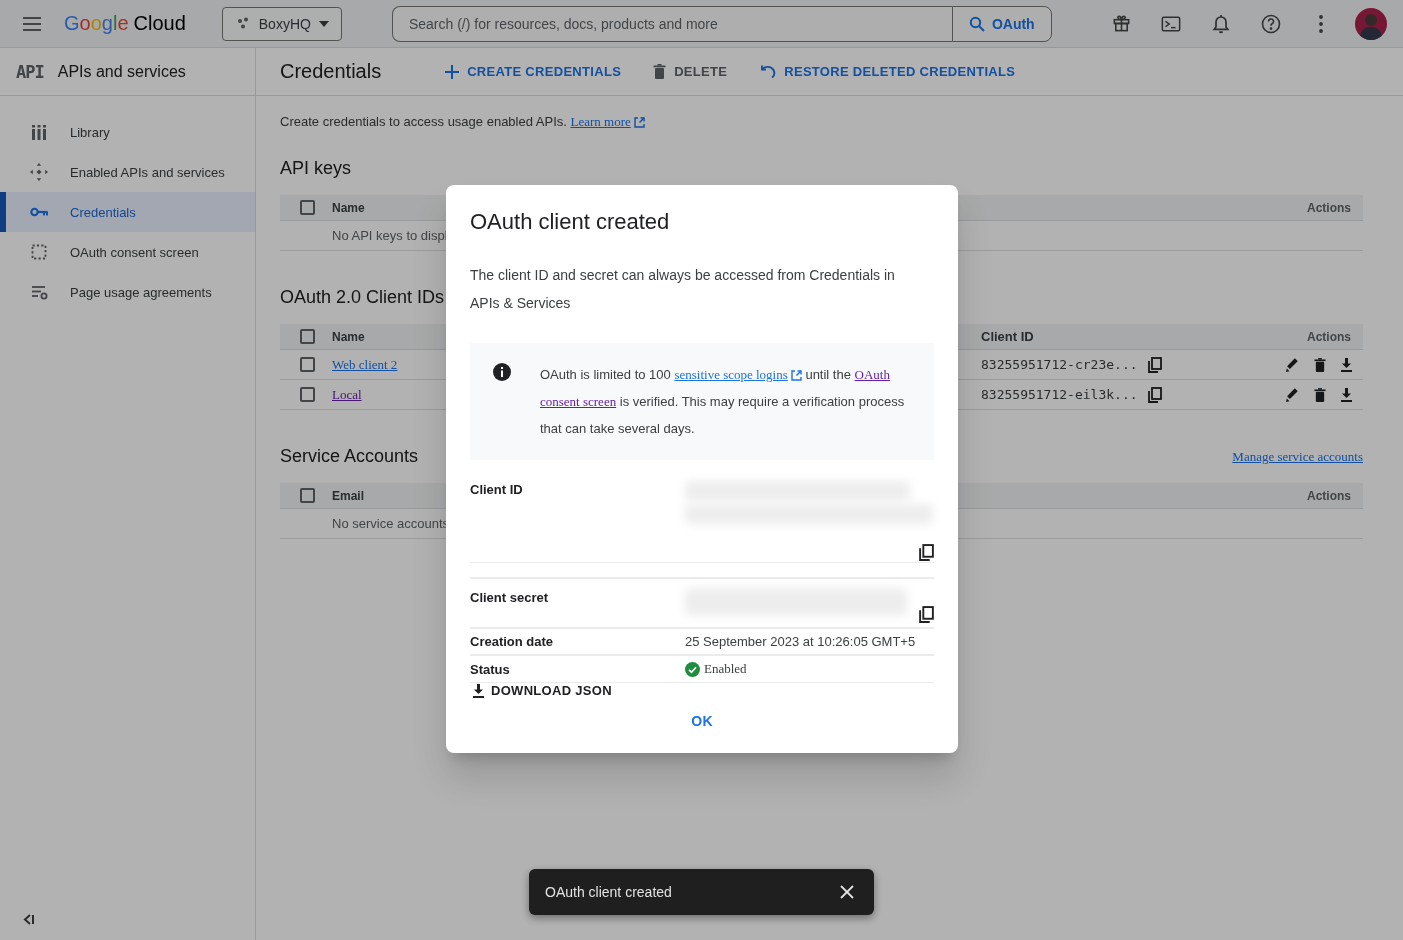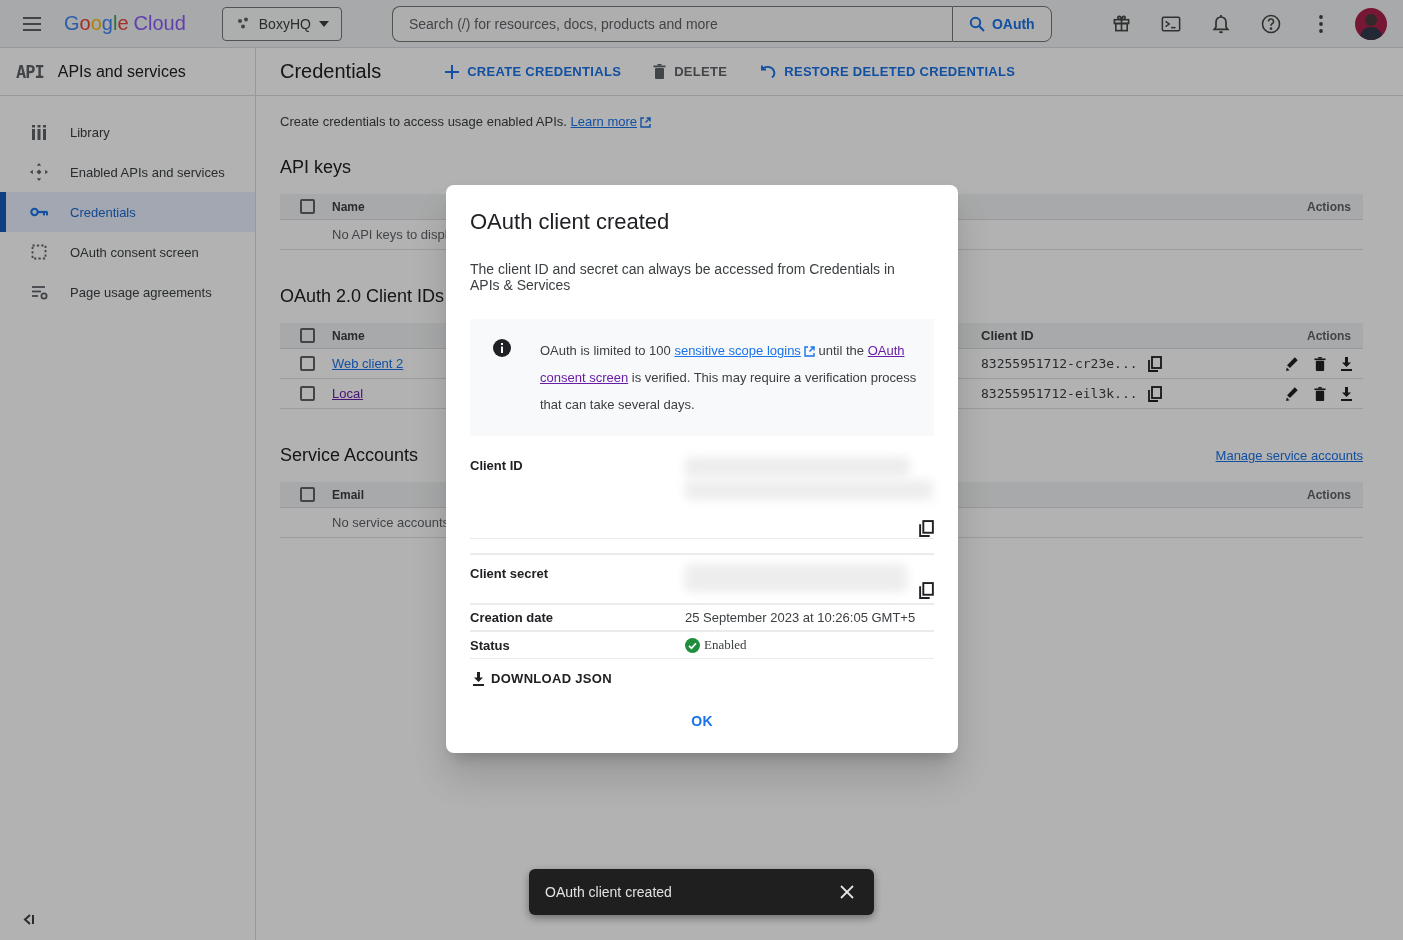--- a/index.html
+++ b/index.html
@@ -4,21 +4,21 @@
 <style>
   * { box-sizing: border-box; margin: 0; padding: 0; }
   html,body { width:1403px; height:940px; overflow:hidden; }
   body { font-family:"Liberation Sans", sans-serif; background:#fff; color:#202124; position:relative; }
 
   
   .topbar { height:48px; background:#f1f3f4; display:flex; align-items:center; padding:0 16px 0 12px; border-bottom:1px solid #dadce0; }
   .hamburger { width:40px; height:40px; display:flex; align-items:center; justify-content:center; cursor:pointer; color:#5f6368; }
   .logo { display:flex; align-items:baseline; margin:0 36px 0 12px; font-size:20px; }
   .logo .g-letters span { font-weight:500; }
-  .logo .cloud { color:#8b5cf6; margin-left:5px; }
+  .logo .cloud { color:#000000; margin-left:5px; }
   .proj-btn { display:flex; align-items:center; gap:8px; border:1px solid #747775; border-radius:4px; height:34px; padding:0 12px; background:#f8f9fa; font-size:14px; color:#3c4043; cursor:pointer; }
   .caret { width:0; height:0; border-left:5px solid transparent; border-right:5px solid transparent; border-top:6px solid #3c4043; }
   .searchwrap { display:flex; margin-left:50px; height:36px; }
   .search-input { width:560px; height:36px; border:1px solid #747775; border-right:none; border-radius:8px 0 0 8px; background:#fafafb; padding:0 16px; font-size:14px; color:#3b82f6; font-family:"Liberation Sans",sans-serif; }
   .search-input::placeholder { color:#5f6368; }
   .search-btn { height:36px; border:1px solid #747775; border-radius:0 8px 8px 0; background:#fafafb; color:#1a73e8; font-weight:bold; font-size:14px; display:flex; align-items:center; gap:7px; padding:0 16px; cursor:pointer; }
   .top-icons { margin-left:auto; display:flex; align-items:center; gap:10px; }
   .icon-btn { width:40px; height:40px; display:flex; align-items:center; justify-content:center; color:#444746; cursor:pointer; }
   .avatar { width:32px; height:32px; border-radius:50%; background:#a9224c; overflow:hidden; position:relative; cursor:pointer; margin-left:4px; }
   .avatar .head { position:absolute; width:12px; height:12px; border-radius:50%; background:#4a3b3e; left:10px; top:6px; }
@@ -38,21 +38,21 @@
   .collapse { margin-top:auto; padding:12px 0 14px 22px; color:#3c4043; cursor:pointer; }
 
   .main { flex:1; display:flex; flex-direction:column; }
   .main-head { height:48px; border-bottom:1px solid #dadce0; display:flex; align-items:center; padding-left:24px; gap:8px; flex:none; }
   .page-title { font-size:20px; color:#202124; margin-right:44px; }
   .tool-btn { display:flex; align-items:center; gap:8px; font-size:13px; font-weight:bold; letter-spacing:.3px; color:#1a73e8; background:none; border:none; padding:8px 12px; cursor:pointer; font-family:"Liberation Sans",sans-serif; }
   .tool-btn.disabled { color:#5f6368; }
 
   .content { padding:18px 40px 0 24px; }
   .intro { font-size:13px; color:#3c4043; margin-bottom:28px; }
-  a.lnk { color:#1a73e8; text-decoration:underline; cursor:pointer; }
+  a.lnk { color:#1a73e8; text-decoration:underline; cursor:pointer;font-family:Liberation Serif, serif; }
   a.lnk.visited { color:#681da8; }
   .ext { display:inline-block; vertical-align:-2px; margin-left:3px; }
 
   .section-title { font-size:18px; font-weight:normal; color:#202124; margin-bottom:16px; }
   .section-head-row { display:flex; align-items:center; justify-content:space-between; margin-bottom:16px; }
   .section-head-row .section-title { margin-bottom:0; }
   .manage-link { font-size:13px; }
 
   .tbl { width:100%; margin-bottom:36px; }
   .trow { display:flex; align-items:center; border-bottom:1px solid #e0e0e0; min-height:30px; font-size:13px; }
@@ -66,41 +66,41 @@
   .row-actions { width:110px; display:flex; justify-content:flex-end; gap:14px; padding-right:10px; color:#202124; }
   .row-actions .icon-sm { cursor:pointer; }
   .empty-row { color:#5f6368; }
   .copy-btn { background:none; border:none; color:#202124; cursor:pointer; padding:0; display:flex; }
 
   
   .scrim { position:fixed; left:0; top:0; width:1403px; height:940px; background:rgba(0,0,0,.30); z-index:10; }
   .dialog { position:fixed; left:446px; top:185px; width:512px; height:568px; background:#fff; border-radius:8px; z-index:20;
             box-shadow:0 11px 15px -7px rgba(0,0,0,.2), 0 24px 38px 3px rgba(0,0,0,.14); padding:24px 24px 16px 24px; display:flex; flex-direction:column; }
   .dlg-title { font-size:22px; font-weight:normal; color:#202124; margin-bottom:26px; }
-  .dlg-body { font-size:14px; color:#3c4043; line-height:16px; margin-bottom:26px; max-width:440px; }
+  .dlg-body { font-size:14px; color:#3c4043; line-height:28px; margin-bottom:26px; max-width:440px; }
   .notice { background:#f8f9fa; display:flex; gap:16px; padding:18px 14px 18px 10px; margin-bottom:14px; }
   .notice-icon { flex:none; width:44px; display:flex; justify-content:center; padding-top:2px; }
   .notice-text { font-size:13px; color:#3c4043; line-height:27px; }
   .fieldrow { display:flex; border-top:1px solid #ebebeb; padding:5px 0; align-items:flex-start; }
   .fieldrow:first-child { border-top:none; }
   .flabel { width:215px; font-size:13px; font-weight:bold; color:#202124; padding-top:3px; flex:none; }
   .fvalue { flex:1; font-size:13px; color:#3c4043; position:relative; }
   .row-cid { min-height:88px; border-bottom:1px solid #ebebeb; }
   .row-spacer { height:15px; border-bottom:1px solid #ebebeb; }
   .row-csec { min-height:46px; border-bottom:1px solid #ebebeb; padding:8px 0; }
   .row-thin { border-bottom:1px solid #ebebeb; min-height:24px; align-items:center; }
   .row-thin .flabel { padding-top:0; }
   .redact { background:#ededed; border-radius:5px; filter:blur(5px); }
   .r1 { width:225px; height:20px; margin:2px 0 3px 0; }
   .r2 { width:248px; height:20px; }
   .r3 { width:222px; height:28px; margin-top:1px; }
   .fvalue .copy-abs { position:absolute; right:0; bottom:-4px; }
   .status-val { display:flex; align-items:center; gap:4px;font-family:Liberation Serif, serif; }
   .download-btn { display:flex; align-items:center; gap:6px; background:none; border:none; font-family:"Liberation Sans",sans-serif;
-                  font-size:13px; font-weight:bold; letter-spacing:.3px; color:#202124; margin:12px 0 0 2px; cursor:pointer; width:max-content; }
+                  font-size:13px; font-weight:bold; letter-spacing:.3px; color:#202124; margin:0 0 0 2px; cursor:pointer; width:max-content; }
   .dlg-foot { margin-top:auto; display:flex; justify-content:center; }
   .ok-btn { background:none; border:none; color:#1a73e8; font-weight:bold; font-size:14px; letter-spacing:.3px; padding:8px 10px; cursor:pointer; font-family:"Liberation Sans",sans-serif; }
 
   .snackbar { position:fixed; left:529px; top:869px; width:345px; height:46px; background:#1f1f1f; border-radius:6px; z-index:30;
               display:flex; align-items:center; justify-content:space-between; padding:0 14px 0 16px; box-shadow:0 3px 8px rgba(0,0,0,.4); }
   .snack-msg { color:#e3e3e3; font-size:14px; }
   .snack-close { background:none; border:none; color:#e3e3e3; cursor:pointer; display:flex; padding:6px; }
 
   svg { display:block; }
 </style>

